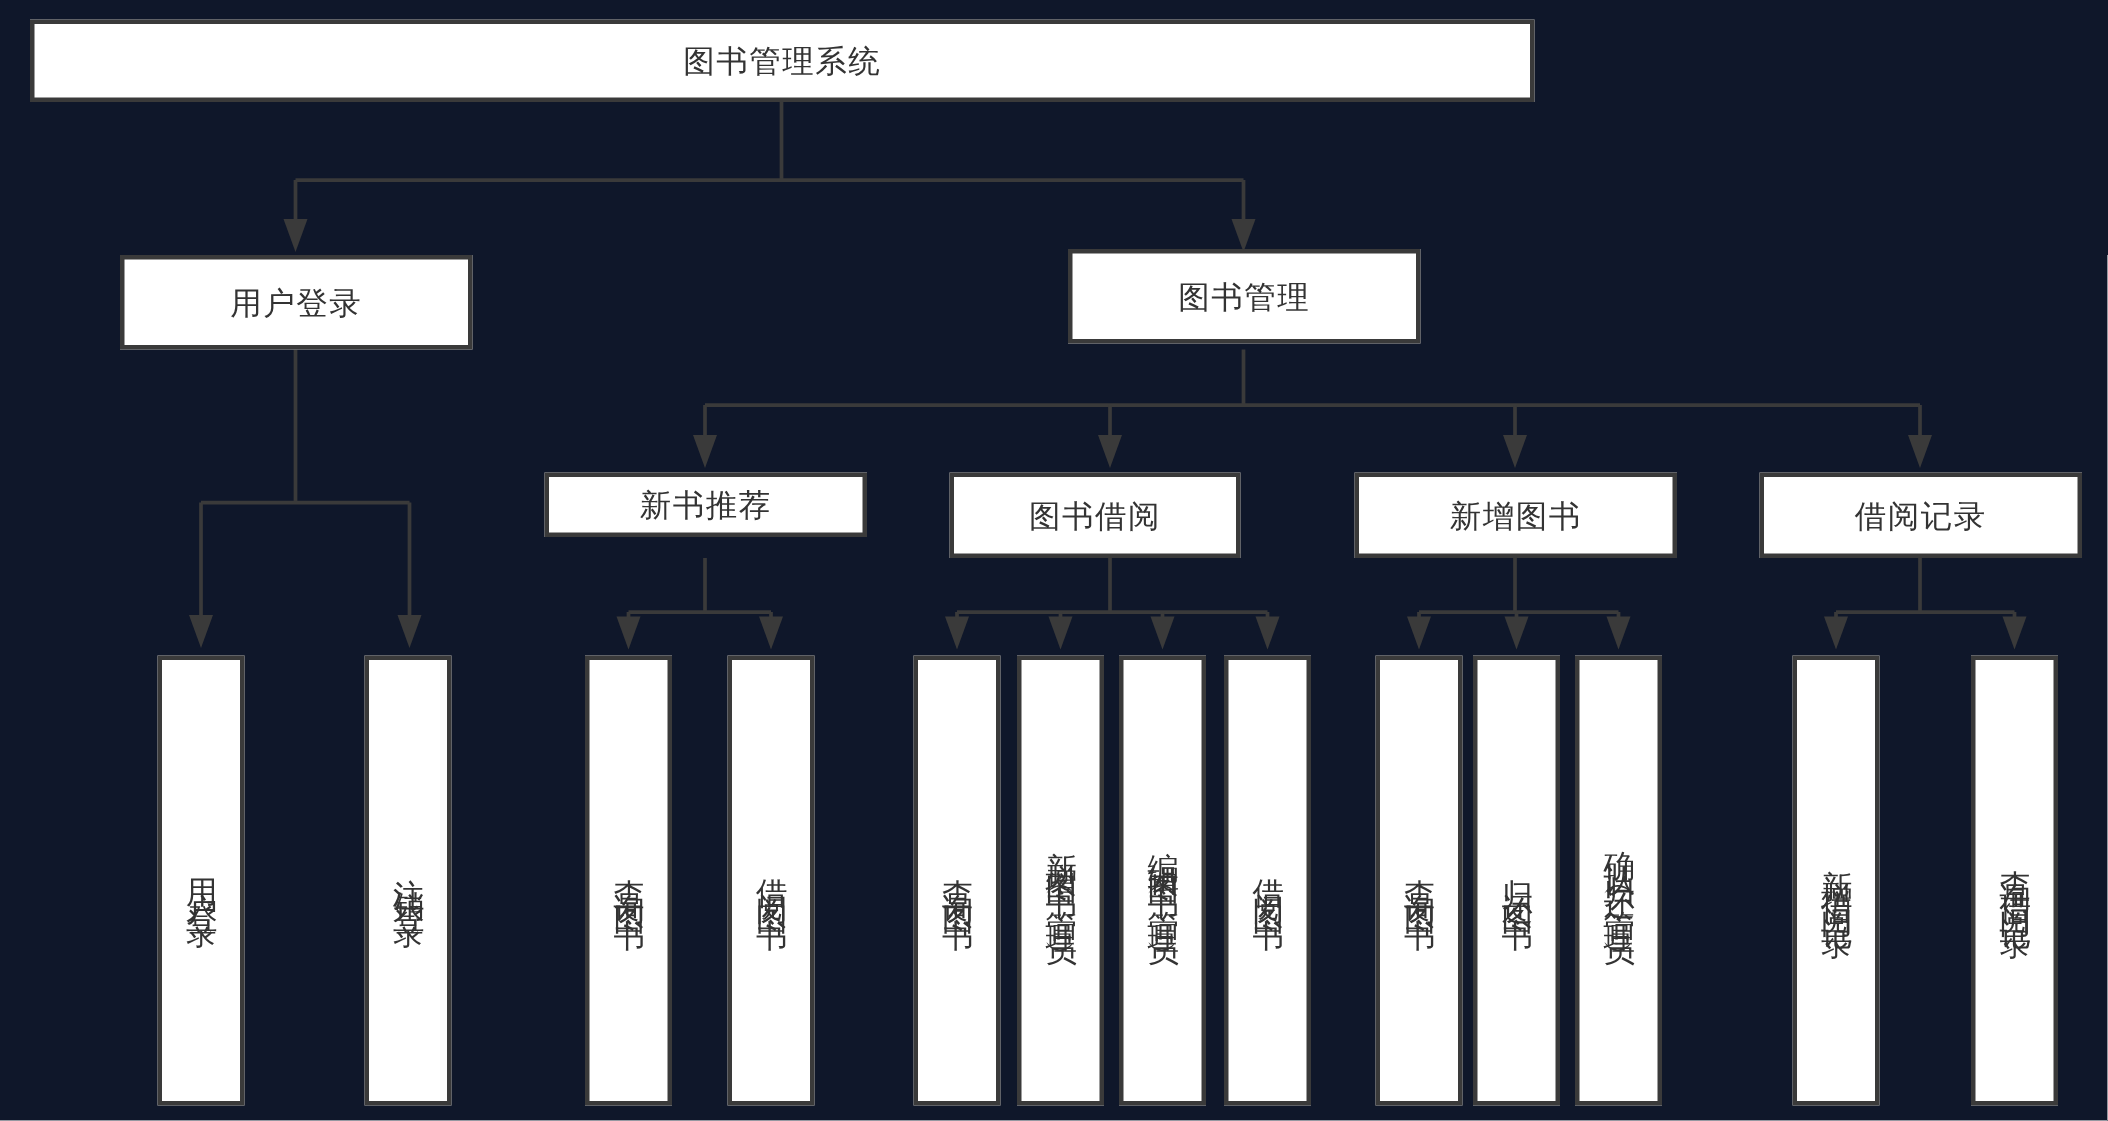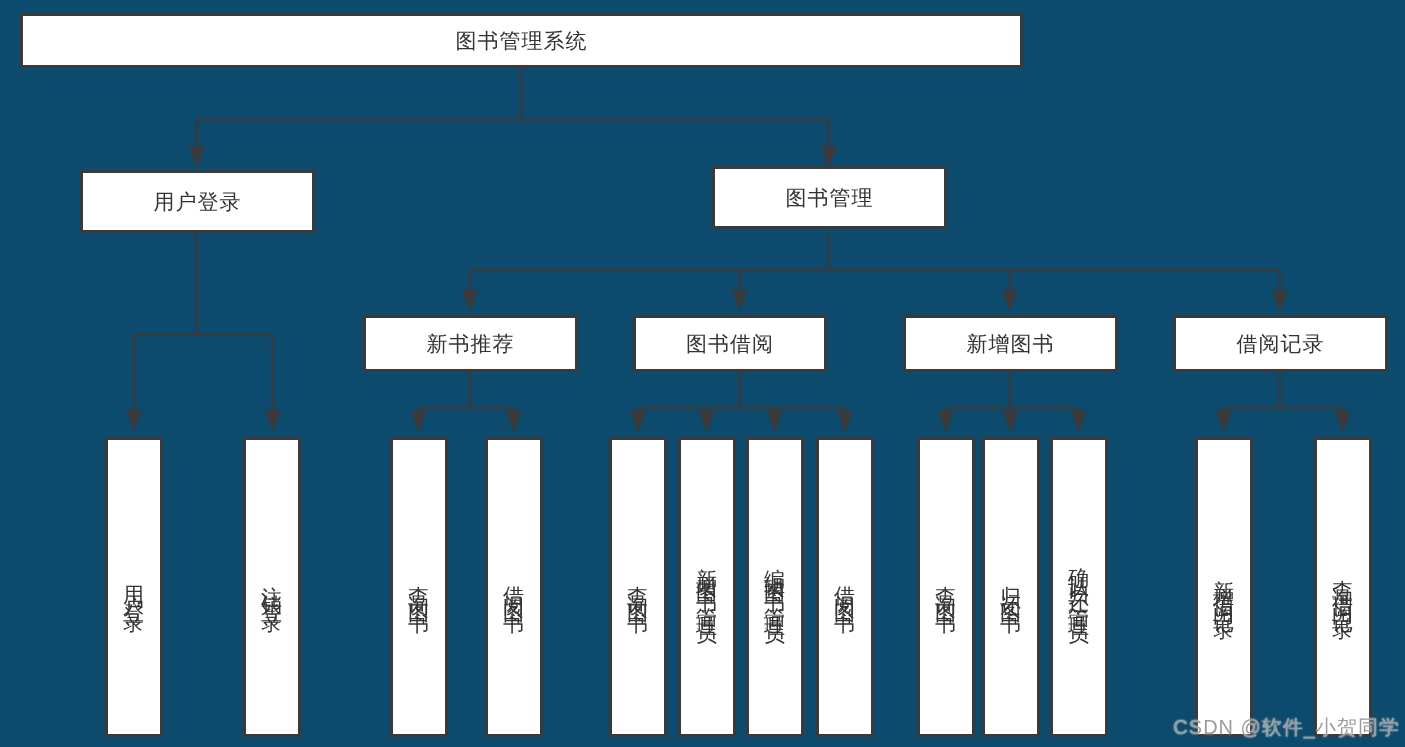--- a/index.html
+++ b/index.html
@@ -5,21 +5,21 @@
   html, body {
     margin: 0;
     padding: 0;
     background: #ffffff;
     font-family: "Liberation Sans", "DejaVu Sans", sans-serif;
   }
   .canvas {
     position: relative;
     width: 1405px;
     height: 747px;
-    background: #0c4a6e;
+    background: #0f172a;
     overflow: hidden;
   }
   .wires {
     position: absolute;
     left: 0; top: 0;
     width: 1405px;
     height: 747px;
     pointer-events: none;
   }
   .node {
@@ -137,21 +137,21 @@
     <span>图书管理系统</span>
   </div>
 
   <div class="node h" style="left:80px; top:170px; width:235px; height:63px;">
     <span>用户登录</span>
   </div>
   <div class="node h" style="left:712px; top:166px; width:235px; height:63px;">
     <span>图书管理</span>
   </div>
 
-  <div class="node h" style="left:363px; top:315px; width:215px; height:57px;">
+  <div class="node h" style="left:363px; top:315px; width:215px; height:43px;">
     <span>新书推荐</span>
   </div>
   <div class="node h" style="left:633px; top:315px; width:194px; height:57px;">
     <span>图书借阅</span>
   </div>
   <div class="node h" style="left:903px; top:315px; width:215px; height:57px;">
     <span>新增图书</span>
   </div>
   <div class="node h" style="left:1173px; top:315px; width:215px; height:57px;">
     <span>借阅记录</span>
@@ -194,15 +194,14 @@
     <span class="vtext">确认归还（管理员）</span>
   </div>
 
   <div class="node v long" style="left:1195px;">
     <span class="vtext">新增借阅记录</span>
   </div>
   <div class="node v long" style="left:1314px;">
     <span class="vtext">查询借阅记录</span>
   </div>
 
-  <div class="watermark">CSDN @软件_小贺同学</div>
 
 </div>
 
 </body></html>

